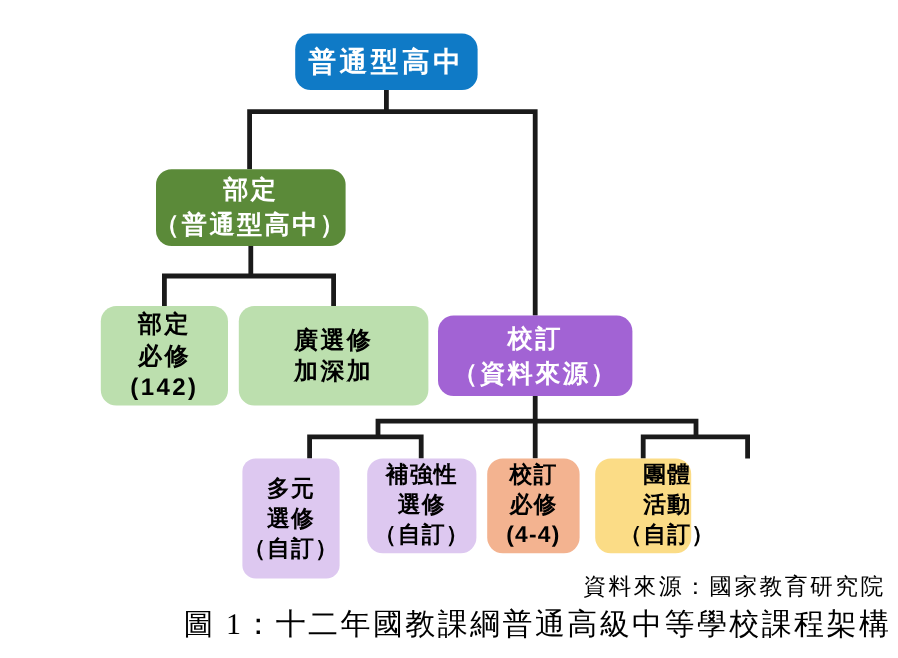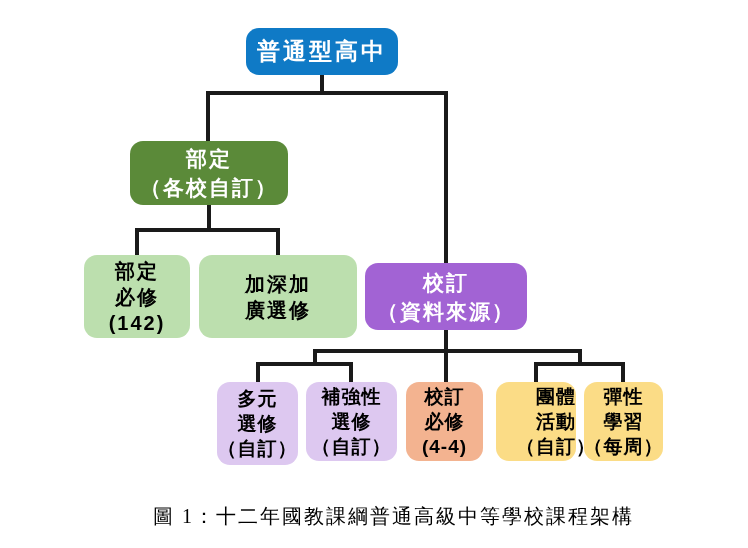--- a/index.html
+++ b/index.html
@@ -25,21 +25,21 @@
   .lvl2-node{font-size:21px;color:#ffffff;letter-spacing:2px;line-height:29px;}
   .lvl3-green{font-size:20px;color:#000000;letter-spacing:2px;line-height:26px;}
   .lvl3-bottom{font-size:19px;color:#000000;letter-spacing:1px;line-height:25px;}
   .footer-text{
     position:absolute;
     font-family:"Liberation Serif",serif;
     color:#000000;
     white-space:nowrap;
   }
   .source-note{top:476px;right:10px;font-size:19px;letter-spacing:2px;}
-  .figure-caption{top:503px;left:153px;font-size:20px;letter-spacing:2px;}
+  .figure-caption{top:503px;left:153px;font-size:25px;letter-spacing:2px;}
 </style>
 </head>
 <body>
 
 <div class="canvas">
 
   <svg class="connectors" width="748" height="548" viewBox="0 0 748 548">
 
     <path d="M322 75 V93" fill="none" stroke="#1a1a1a" stroke-width="4"></path>
     <path d="M208 141 V93 H446 V263" fill="none" stroke="#1a1a1a" stroke-width="4"></path>
@@ -52,40 +52,40 @@
     <path d="M258 382 V364 H351 V382" fill="none" stroke="#1a1a1a" stroke-width="4"></path>
     <path d="M536 382 V364 H623 V382" fill="none" stroke="#1a1a1a" stroke-width="4"></path>
   </svg>
 
   <div class="node root-node" style="left: 246px; top: 28px; width: 152px; height: 47px; background-color: rgb(15, 122, 198);">
     <span class="line">普通型高中</span>
   </div>
 
   <div class="node lvl2-node" style="left: 130px; top: 141px; width: 158px; height: 64px; background-color: rgb(91, 138, 57);">
     <span class="line">部定</span>
-    <span class="line">（各校自訂）</span>
+    <span class="line">（普通型高中）</span>
   </div>
 
   <div class="node lvl2-node" style="left: 365px; top: 263px; width: 162px; height: 67px; background-color: rgb(162, 99, 212);">
     <span class="line">校訂</span>
     <span class="line">（資料來源）</span>
   </div>
 
   <div class="node lvl3-green" style="left: 84px; top: 255px; width: 106px; height: 83px; background-color: rgb(188, 223, 174);">
     <span class="line">部定</span>
     <span class="line">必修</span>
     <span class="line">(142)</span>
   </div>
 
   <div class="node lvl3-green" style="left: 199px; top: 255px; width: 158px; height: 83px; background-color: rgb(188, 223, 174);">
+    <span class="line">廣選修</span>
     <span class="line">加深加</span>
-    <span class="line">廣選修</span>
   </div>
 
-  <div class="node lvl3-bottom" style="left: 217px; top: 382px; width: 81px; height: 83px; background-color: rgb(221, 200, 240);">
+  <div class="node lvl3-bottom" style="left: 202px; top: 382px; width: 81px; height: 100px; background-color: rgb(221, 200, 240); border-radius: 11px;">
     <span class="line">多元</span>
     <span class="line">選修</span>
     <span class="line">（自訂）</span>
   </div>
 
   <div class="node lvl3-bottom" style="left: 306px; top: 382px; width: 91px; height: 79px; background-color: rgb(221, 200, 240);">
     <span class="line">補強性</span>
     <span class="line">選修</span>
     <span class="line">（自訂）</span>
   </div>
@@ -95,21 +95,17 @@
     <span class="line">必修</span>
     <span class="line">(4-4)</span>
   </div>
 
   <div class="node lvl3-bottom" style="left: 496px; top: 382px; width: 80px; height: 79px; background-color: rgb(251, 220, 134); padding-left: 40px;">
     <span class="line">團體</span>
     <span class="line">活動</span>
     <span class="line">（自訂）</span>
   </div>
 
-  <div class="node lvl3-bottom" style="left: 584px; top: 382px; width: 79px; height: 79px; background-color: rgb(251, 220, 134);">
-    <span class="line">彈性</span>
-    <span class="line">學習</span>
-    <span class="line">（每周）</span>
-  </div>
 
+  <div class="footer-text source-note">資料來源：國家教育研究院</div>
   <div class="footer-text figure-caption">圖 1：十二年國教課綱普通高級中等學校課程架構</div>
 
 </div>
 
 </body></html>

